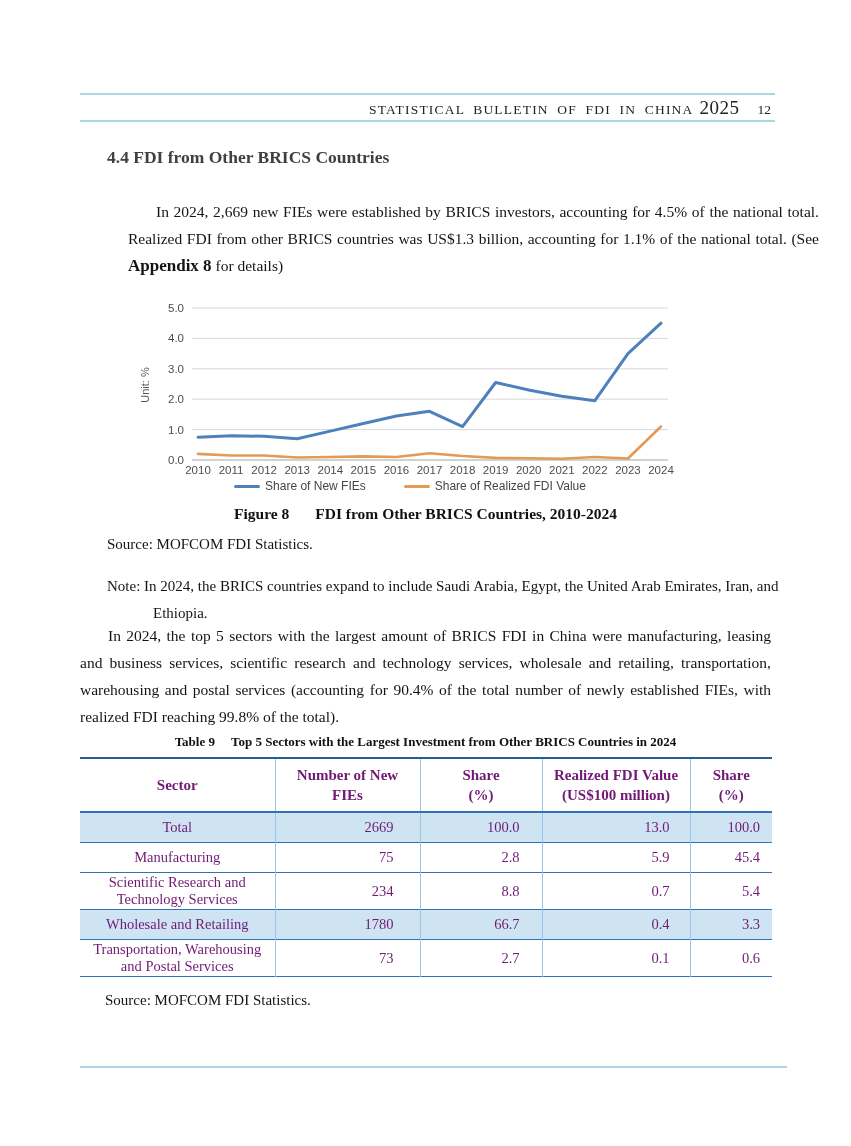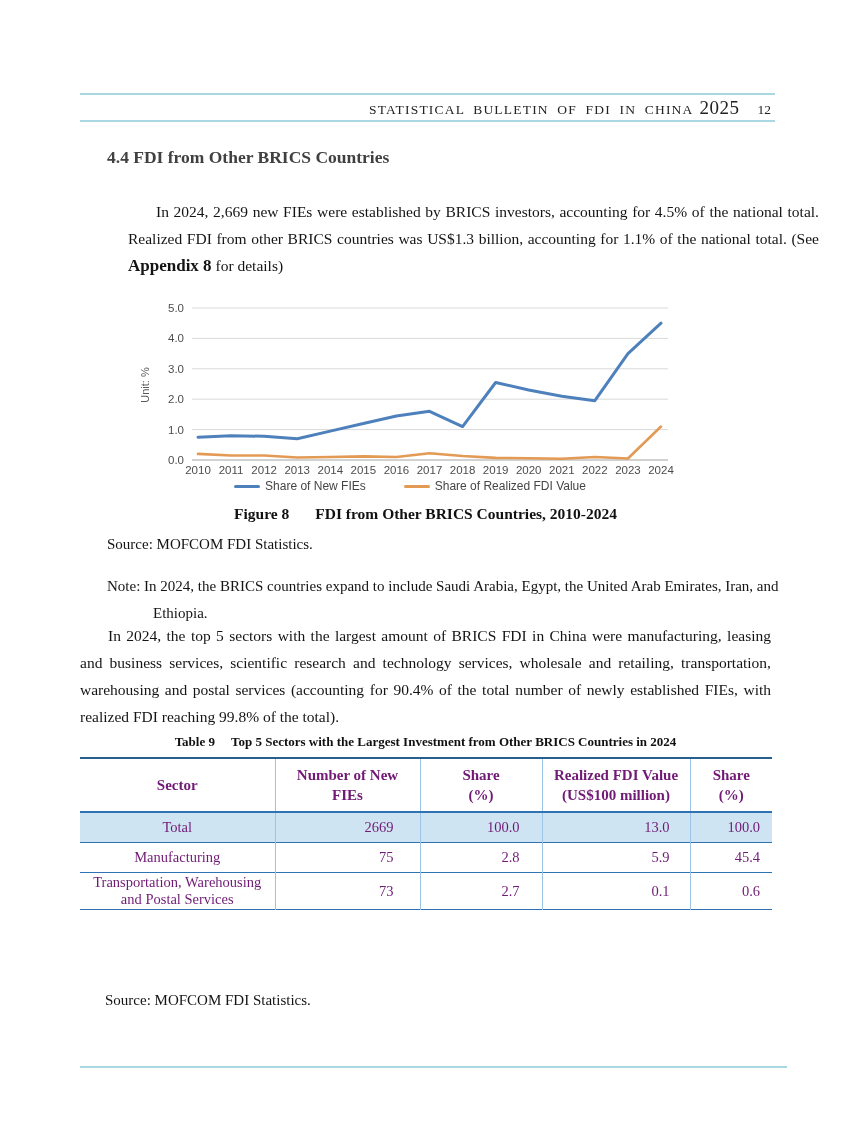--- a/index.html
+++ b/index.html
@@ -176,20 +176,35 @@
           <td class="num col5">100.0</td>
         </tr>
         <tr>
           <td class="sector">Manufacturing</td>
           <td class="num col2">75</td>
           <td class="num col3">2.8</td>
           <td class="num col4">5.9</td>
           <td class="num col5">45.4</td>
         </tr>
         <tr>
+          <td class="sector">Scientific Research and
+Technology Services</td>
+          <td class="num col2">234</td>
+          <td class="num col3">8.8</td>
+          <td class="num col4">0.7</td>
+          <td class="num col5">5.4</td>
+        </tr>
+        <tr class="hl">
+          <td class="sector">Wholesale and Retailing</td>
+          <td class="num col2">1780</td>
+          <td class="num col3">66.7</td>
+          <td class="num col4">0.4</td>
+          <td class="num col5">3.3</td>
+        </tr>
+        <tr>
           <td class="sector">Transportation, Warehousing
 and Postal Services</td>
           <td class="num col2">73</td>
           <td class="num col3">2.7</td>
           <td class="num col4">0.1</td>
           <td class="num col5">0.6</td>
         </tr>
       </tbody>
   </table>
 

